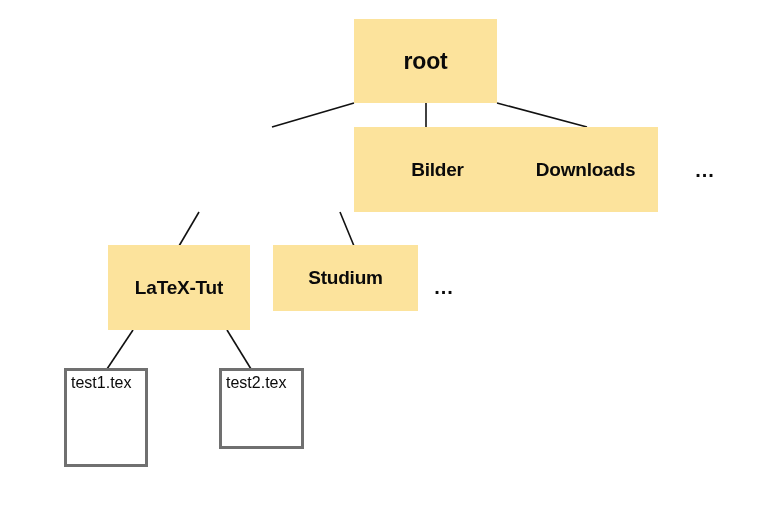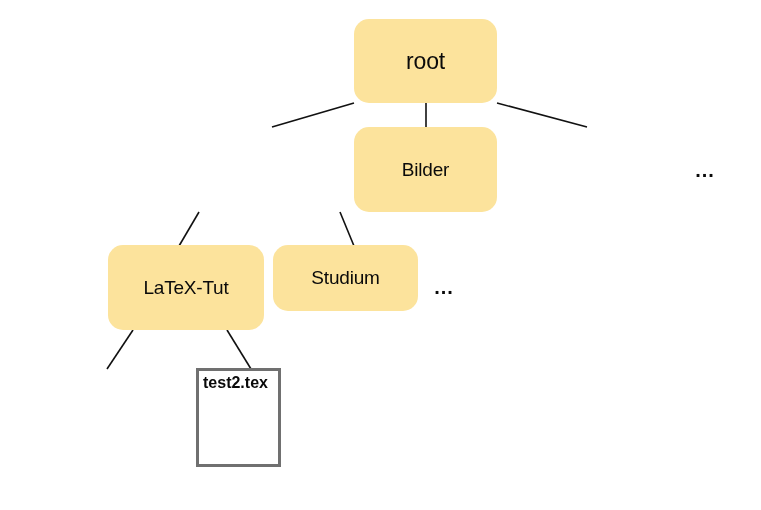--- a/index.html
+++ b/index.html
@@ -27,24 +27,23 @@
     position:absolute;
     z-index:1;
     display:flex;
     align-items:center;
     justify-content:center;
     box-sizing:border-box;
     white-space:nowrap;
   }
   .folder{
     background:var(--folder-fill);
-    font-weight:normal;
+    font-weight:bold;
     font-size:19px;
     letter-spacing:-0.2px;
-    border-radius:15px;
   }
   .folder.root{
     font-size:23px;
   }
   .file{
     background:#ffffff;
     border:3px solid var(--file-border);
     align-items:flex-start;
     justify-content:flex-start;
     padding:3px 0 0 4px;
@@ -54,26 +53,26 @@
   .ellipsis{
     position:absolute;
     z-index:1;
     font-weight:bold;
     font-size:20px;
     letter-spacing:1px;
   }
   
   .n-root      {left:354px; top:19px;  width:143px; height:84px;}
   .n-dokumente {left:198px; top:127px; width:143px; height:85px;}
-  .n-bilder    {left:354px; top:127px; width:143px; height:85px;}
+  .n-bilder    {left:354px; top:127px; width:167px; height:85px;}
   .n-downloads {left:513px; top:127px; width:145px; height:85px;}
-  .n-latextut  {left:108px; top:245px; width:156px; height:85px;}
+  .n-latextut  {left:108px; top:245px; width:142px; height:85px;}
   .n-studium   {left:273px; top:245px; width:145px; height:66px;}
   .n-test1     {left:64px;  top:368px; width:84px;  height:99px;}
-  .n-test2     {left:196px; top:368px; width:85px;  height:99px;font-weight:bold;}
+  .n-test2     {left:219px; top:368px; width:85px;  height:81px;}
   .e-level2    {left:690px; top:159px; width:30px; text-align:center;}
   .e-level3    {left:429px; top:276px; width:30px; text-align:center;}
 </style>
 </head>
 <body>
 
 <div class="stage">
 
   <svg class="edges" viewBox="0 0 761 510" xmlns="http://www.w3.org/2000/svg">
     <line x1="354" y1="103" x2="272" y2="127" stroke="#111111" stroke-width="1.6"></line>
@@ -81,21 +80,23 @@
     <line x1="497" y1="103" x2="587" y2="127" stroke="#111111" stroke-width="1.6"></line>
     <line x1="199" y1="212" x2="179" y2="246" stroke="#111111" stroke-width="1.6"></line>
     <line x1="340" y1="212" x2="354" y2="246" stroke="#111111" stroke-width="1.6"></line>
     <line x1="133" y1="330" x2="107" y2="369" stroke="#111111" stroke-width="1.6"></line>
     <line x1="227" y1="330" x2="251" y2="369" stroke="#111111" stroke-width="1.6"></line>
   </svg>
 
   <div class="node folder root n-root">root</div>
 
   <div class="node folder n-bilder">Bilder</div>
+  <div class="node folder n-downloads">Downloads</div>
   <div class="ellipsis e-level2">...</div>
 
   <div class="node folder n-latextut">LaTeX-Tut</div>
   <div class="node folder n-studium">Studium</div>
   <div class="ellipsis e-level3">...</div>
 
+  <div class="node file n-test1">test1.tex</div>
   <div class="node file n-test2">test2.tex</div>
 
 </div>
 
 </body></html>

